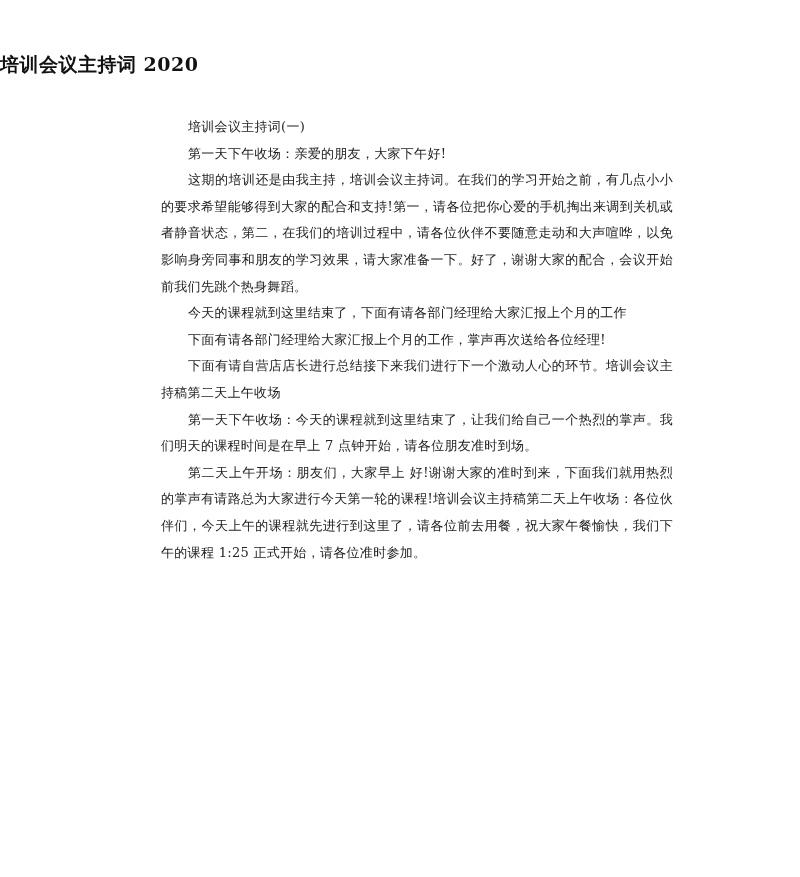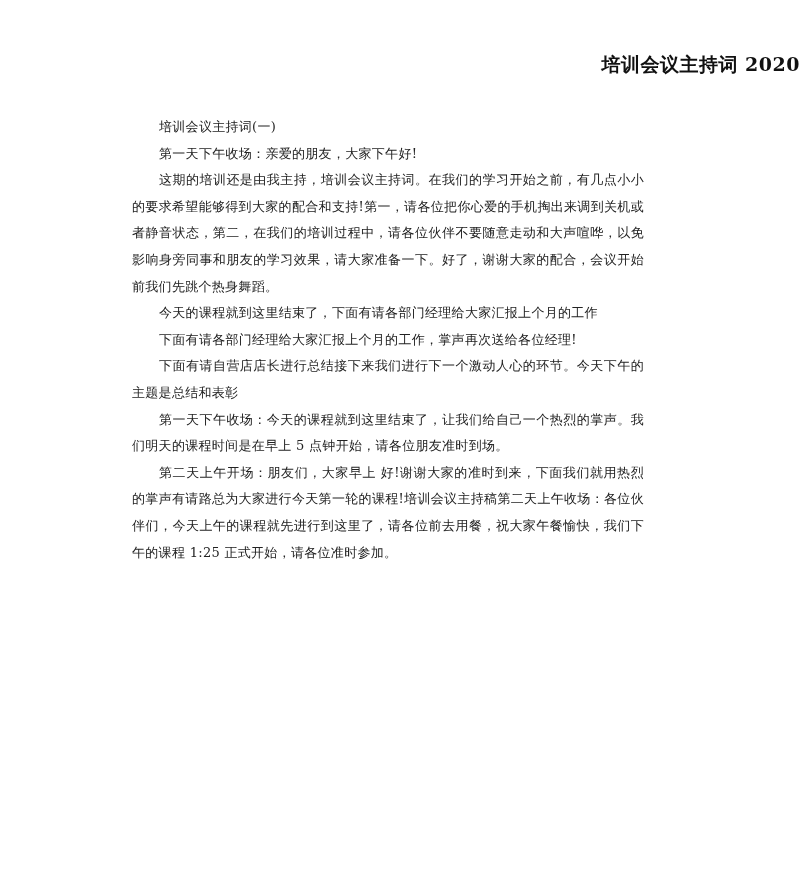--- a/index.html
+++ b/index.html
@@ -1,33 +1,33 @@
 <!DOCTYPE html>
 <html><head>
 <meta charset="utf-8">
 <style>
   html, body { margin: 0; padding: 0; background: #ffffff; }
   body { width: 800px; height: 877px; position: relative; overflow: hidden;
          font-family: "DejaVu Serif", "Liberation Serif", serif; color: #1a1a1a; }
   .page { position: absolute; left: 0; top: 0; width: 800px; height: 877px; background: #fff; }
-  .title { position: absolute; top: 52px; left: 0; width: 800px; text-align: right;
+  .title { position: absolute; top: 52px; left: 0; width: 800px; text-align: left;
            font-size: 19px; font-weight: bold; color: #111; letter-spacing: 0.5px;
            font-family: "DejaVu Serif", "Liberation Serif", serif; }
-  .body { position: absolute; left: 132px; top: 114px; width: 512px;
+  .body { position: absolute; left: 161px; top: 114px; width: 512px;
           font-size: 13px; line-height: 26.6px; letter-spacing: 0.3px; color: #222; }
   .p { margin: 0; text-indent: 27px; text-align: justify; word-break: break-all; }
 </style>
 </head>
 <body>
 
 <div class="page">
   <div class="title">培训会议主持词 2020</div>
   <div class="body">
     <p class="p">培训会议主持词(一)</p>
     <p class="p">第一天下午收场：亲爱的朋友，大家下午好!</p>
     <p class="p">这期的培训还是由我主持，培训会议主持词。在我们的学习开始之前，有几点小小的要求希望能够得到大家的配合和支持!第一，请各位把你心爱的手机掏出来调到关机或者静音状态，第二，在我们的培训过程中，请各位伙伴不要随意走动和大声喧哗，以免影响身旁同事和朋友的学习效果，请大家准备一下。好了，谢谢大家的配合，会议开始前我们先跳个热身舞蹈。</p>
     <p class="p">今天的课程就到这里结束了，下面有请各部门经理给大家汇报上个月的工作</p>
     <p class="p">下面有请各部门经理给大家汇报上个月的工作，掌声再次送给各位经理!</p>
-    <p class="p">下面有请自营店店长进行总结接下来我们进行下一个激动人心的环节。今天下午的主题是总结和表彰</p>
-    <p class="p">第一天下午收场：今天的课程就到这里结束了，让我们给自己一个热烈的掌声。我们明天的课程时间是在早上 5 点钟开始，请各位朋友准时到场。</p>
+    <p class="p">下面有请自营店店长进行总结接下来我们进行下一个激动人心的环节。培训会议主持稿第二天上午收场</p>
+    <p class="p">第一天下午收场：今天的课程就到这里结束了，让我们给自己一个热烈的掌声。我们明天的课程时间是在早上 7 点钟开始，请各位朋友准时到场。</p>
     <p class="p">第二天上午开场：朋友们，大家早上 好!谢谢大家的准时到来，下面我们就用热烈的掌声有请路总为大家进行今天第一轮的课程!培训会议主持稿第二天上午收场：各位伙伴们，今天上午的课程就先进行到这里了，请各位前去用餐，祝大家午餐愉快，我们下午的课程 1:25 正式开始，请各位准时参加。</p>
   </div>
 </div>
 
 </body></html>

